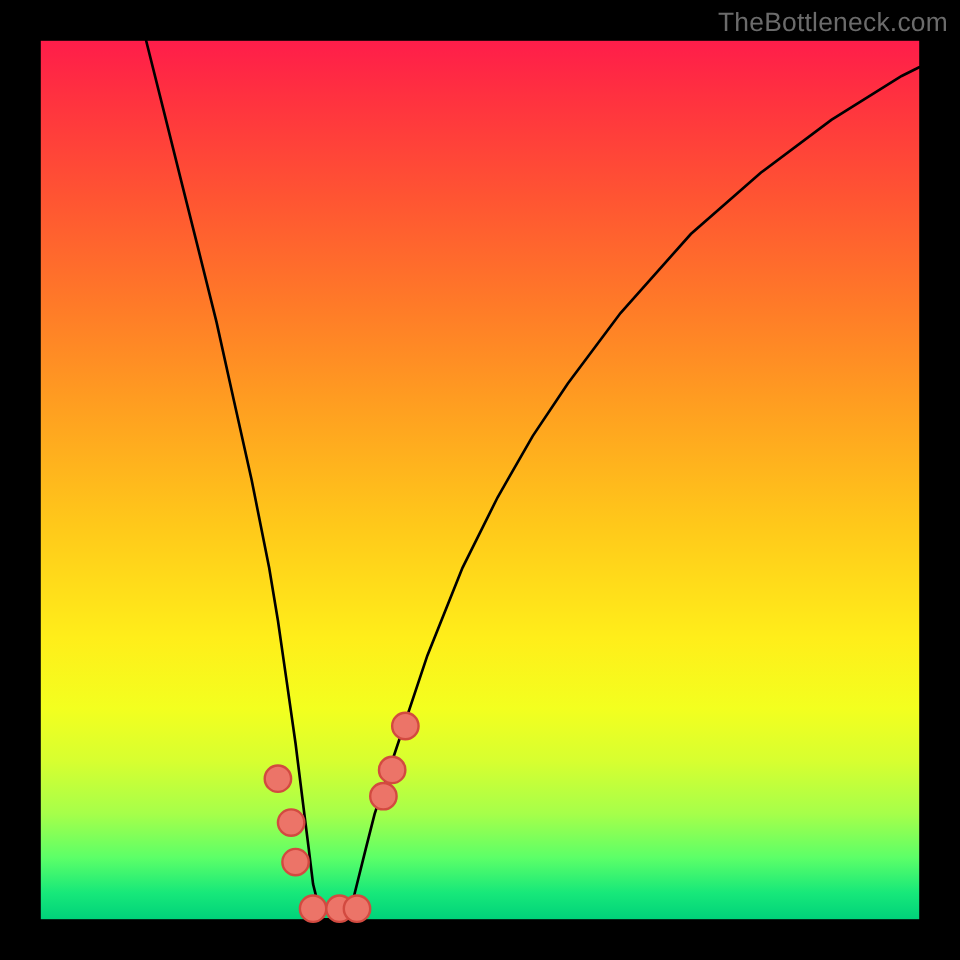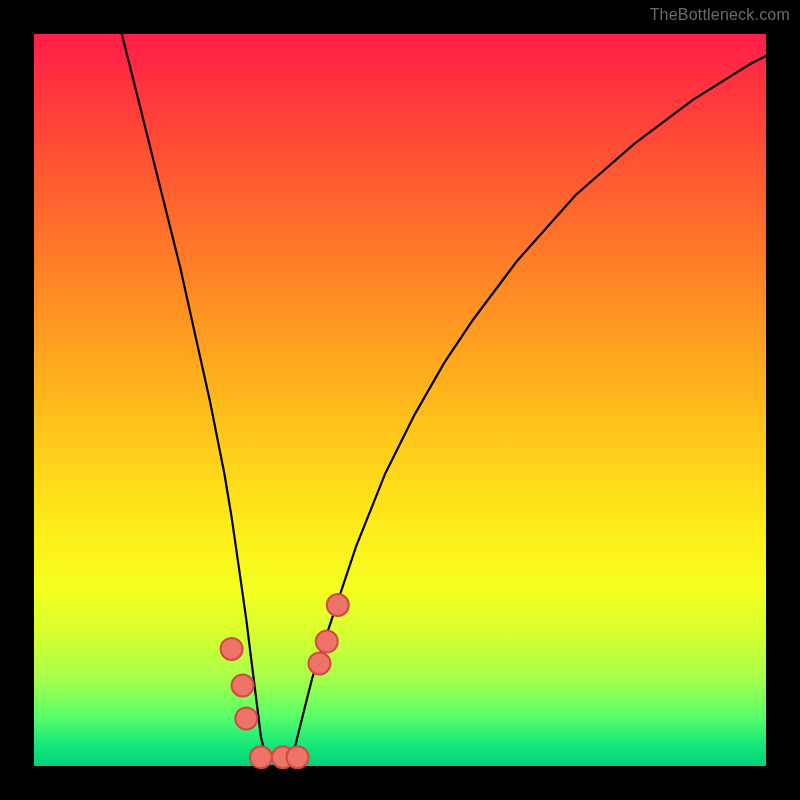--- a/index.html
+++ b/index.html
@@ -40,21 +40,21 @@
       #5cff68 93%,
       #17e87a 97%,
       #00d27a 100%
     );
   }
   .watermark {
     position: absolute;
     top: 6px;
     right: 10px;
     font-family: Arial, Helvetica, sans-serif;
-    font-size: 16px;
+    font-size: 22px;
     color: #6b6b6b;
     letter-spacing: 0.2px;
     user-select: none;
   }
   svg.curve {
     position: absolute;
     left: 0;
     top: 0;
     width: 732px;
     height: 732px;

